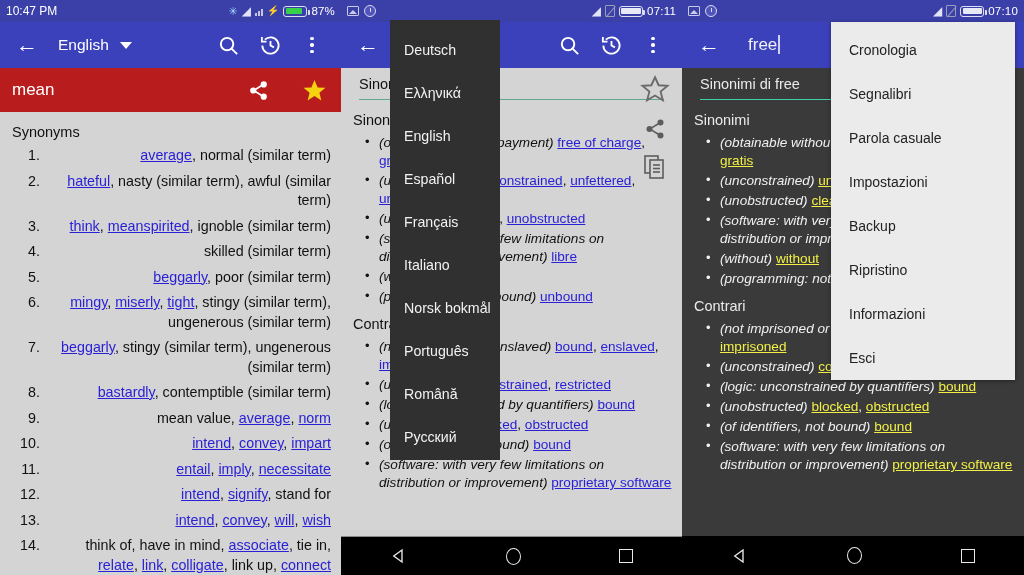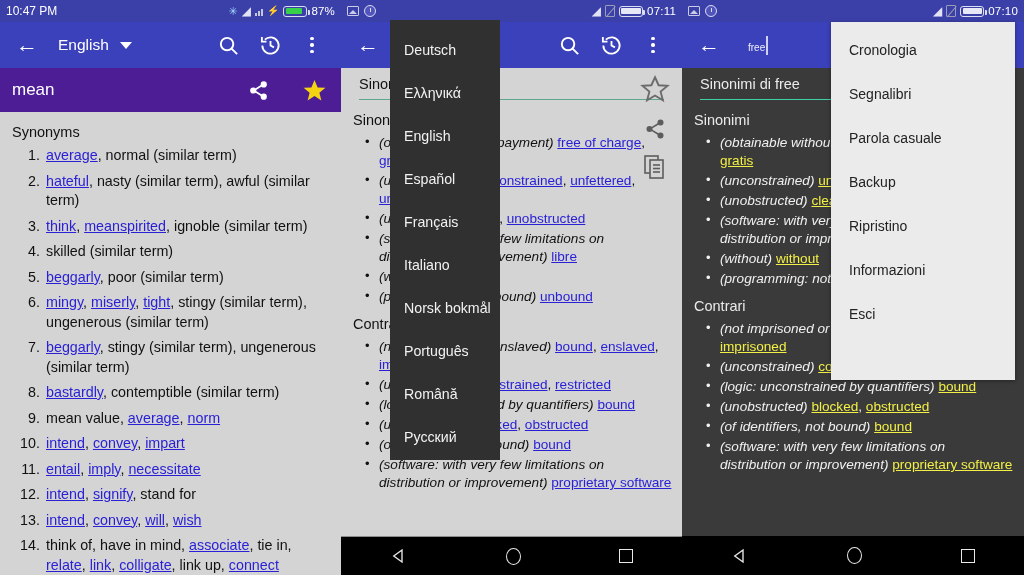--- a/index.html
+++ b/index.html
@@ -52,48 +52,48 @@
   
   .appbar {
     height: 46px; background: #3b41ba;
     display: flex; align-items: center;
     padding: 0 10px; gap: 4px;
     position: relative; z-index: 4;
   }
   .ab-back { width: 34px; height: 34px; display:flex;align-items:center;justify-content:center;
     color:#fff;font-size:22px;line-height:1;flex:0 0 auto;}
   .ab-title { color:#fff; font-size:15.5px; padding-left:10px; white-space:nowrap;}
-  .ab-title-input { color:#f0f0f8; font-size:10px; padding-left:18px; white-space:nowrap; position:relative;}
+  .ab-title-input { color:#f0f0f8; font-size:17px; padding-left:18px; white-space:nowrap; position:relative;}
   .ab-caret { display:inline-block;width:1.4px;height:19px;background:#cfd2f2;vertical-align:-4px;margin-left:1px;}
   .ab-spacer { flex:1 1 auto; }
   .ab-arrow { width:26px;height:34px;display:flex;align-items:center;justify-content:center;}
   .ab-arrow::after{content:"";width:0;height:0;border-left:6px solid transparent;border-right:6px solid transparent;border-top:7px solid #fff;}
   .ab-icon { width:38px;height:38px;display:flex;align-items:center;justify-content:center;color:#fff;flex:0 0 auto;}
   .ab-icon svg { display:block; }
   .dots { display:flex;flex-direction:column;gap:3px;align-items:center;}
   .dots i { width:3.4px;height:3.4px;border-radius:50%;background:#fff;display:block;}
 
   
   .wordbar {
-    height: 44px; background:#4c1d95;
+    height: 44px; background:#b91c1c;
     display:flex;align-items:center;padding:0 12px;gap:26px;
   }
   .wordbar .w { color:#fff; font-size:17px; flex:1 1 auto;}
   .wb-icon { width:30px;height:30px;display:flex;align-items:center;justify-content:center;}
 
   
   .content { position:relative; padding:10px 10px 0 10px; }
   .panel-1 .content, .panel-2 .content { background:#d4d4d4; color:#111; height:calc(575px - 22px - 46px - 44px); }
   .panel-2 .content { height: calc(575px - 22px - 46px - 39px); padding-top:2px;}
   .panel-3 .content { background:#3a3a3a; color:#f0f0f0; height: calc(575px - 22px - 46px - 39px); padding-top:2px;}
 
   .sec-title { font-size:14.5px; margin: 2px 0 6px 2px; }
   .panel-3 .sec-title { color:#eaeaea; }
 
-  ol.syn { list-style:none; counter-reset: s; margin:0 0 0 6px; }
+  ol.syn { list-style:none; counter-reset: s; margin:0 0 0 6px;text-align:right; }
   ol.syn li { counter-increment:s; position:relative; padding-left:30px; font-size:14.3px; line-height:19.5px; margin-bottom:6px; }
   ol.syn li::before { content: counter(s) "."; position:absolute; left:0; width:24px; text-align:right; }
   a.lk { color:#2a21d6; text-decoration:underline; }
   .panel-3 a.lk { color:#f2ef46; text-decoration:underline; }
 
   ul.bul { list-style:none; margin:0 0 0 12px; }
   ul.bul li { position:relative; padding-left:16px; font-size:13.6px; line-height:18px; margin-bottom:2px; }
   ul.bul li::before { content:"•"; position:absolute; left:2px; top:-1px; font-size:13px; }
   .it { font-style: italic; }
 
@@ -384,20 +384,21 @@
           <li><span class=" it">(unobstructed) </span><a class="lk">blocked</a><span>, </span><a class="lk">obstructed</a></li>
           <li><span class=" it">(of identifiers, not bound) </span><a class="lk">bound</a></li>
           <li><span class=" it">(software: with very few limitations on distribution or improvement) </span><a class="lk">proprietary software</a></li>
         </ul>
     </div>
 
     <div class="ovf-menu" id="ovfmenu">
         <div class="mi">Cronologia</div>
         <div class="mi">Segnalibri</div>
         <div class="mi">Parola casuale</div>
+        <div class="mi">Impostazioni</div>
         <div class="mi">Backup</div>
         <div class="mi">Ripristino</div>
         <div class="mi">Informazioni</div>
         <div class="mi">Esci</div>
       </div>
 
     <div class="navbar">
       <span class="nav-ico">
         <svg width="18" height="18" viewBox="0 0 24 24" fill="none" stroke="#e8e8e8" stroke-width="1.8">
           <polygon points="16,4 16,20 5,12"></polygon>

